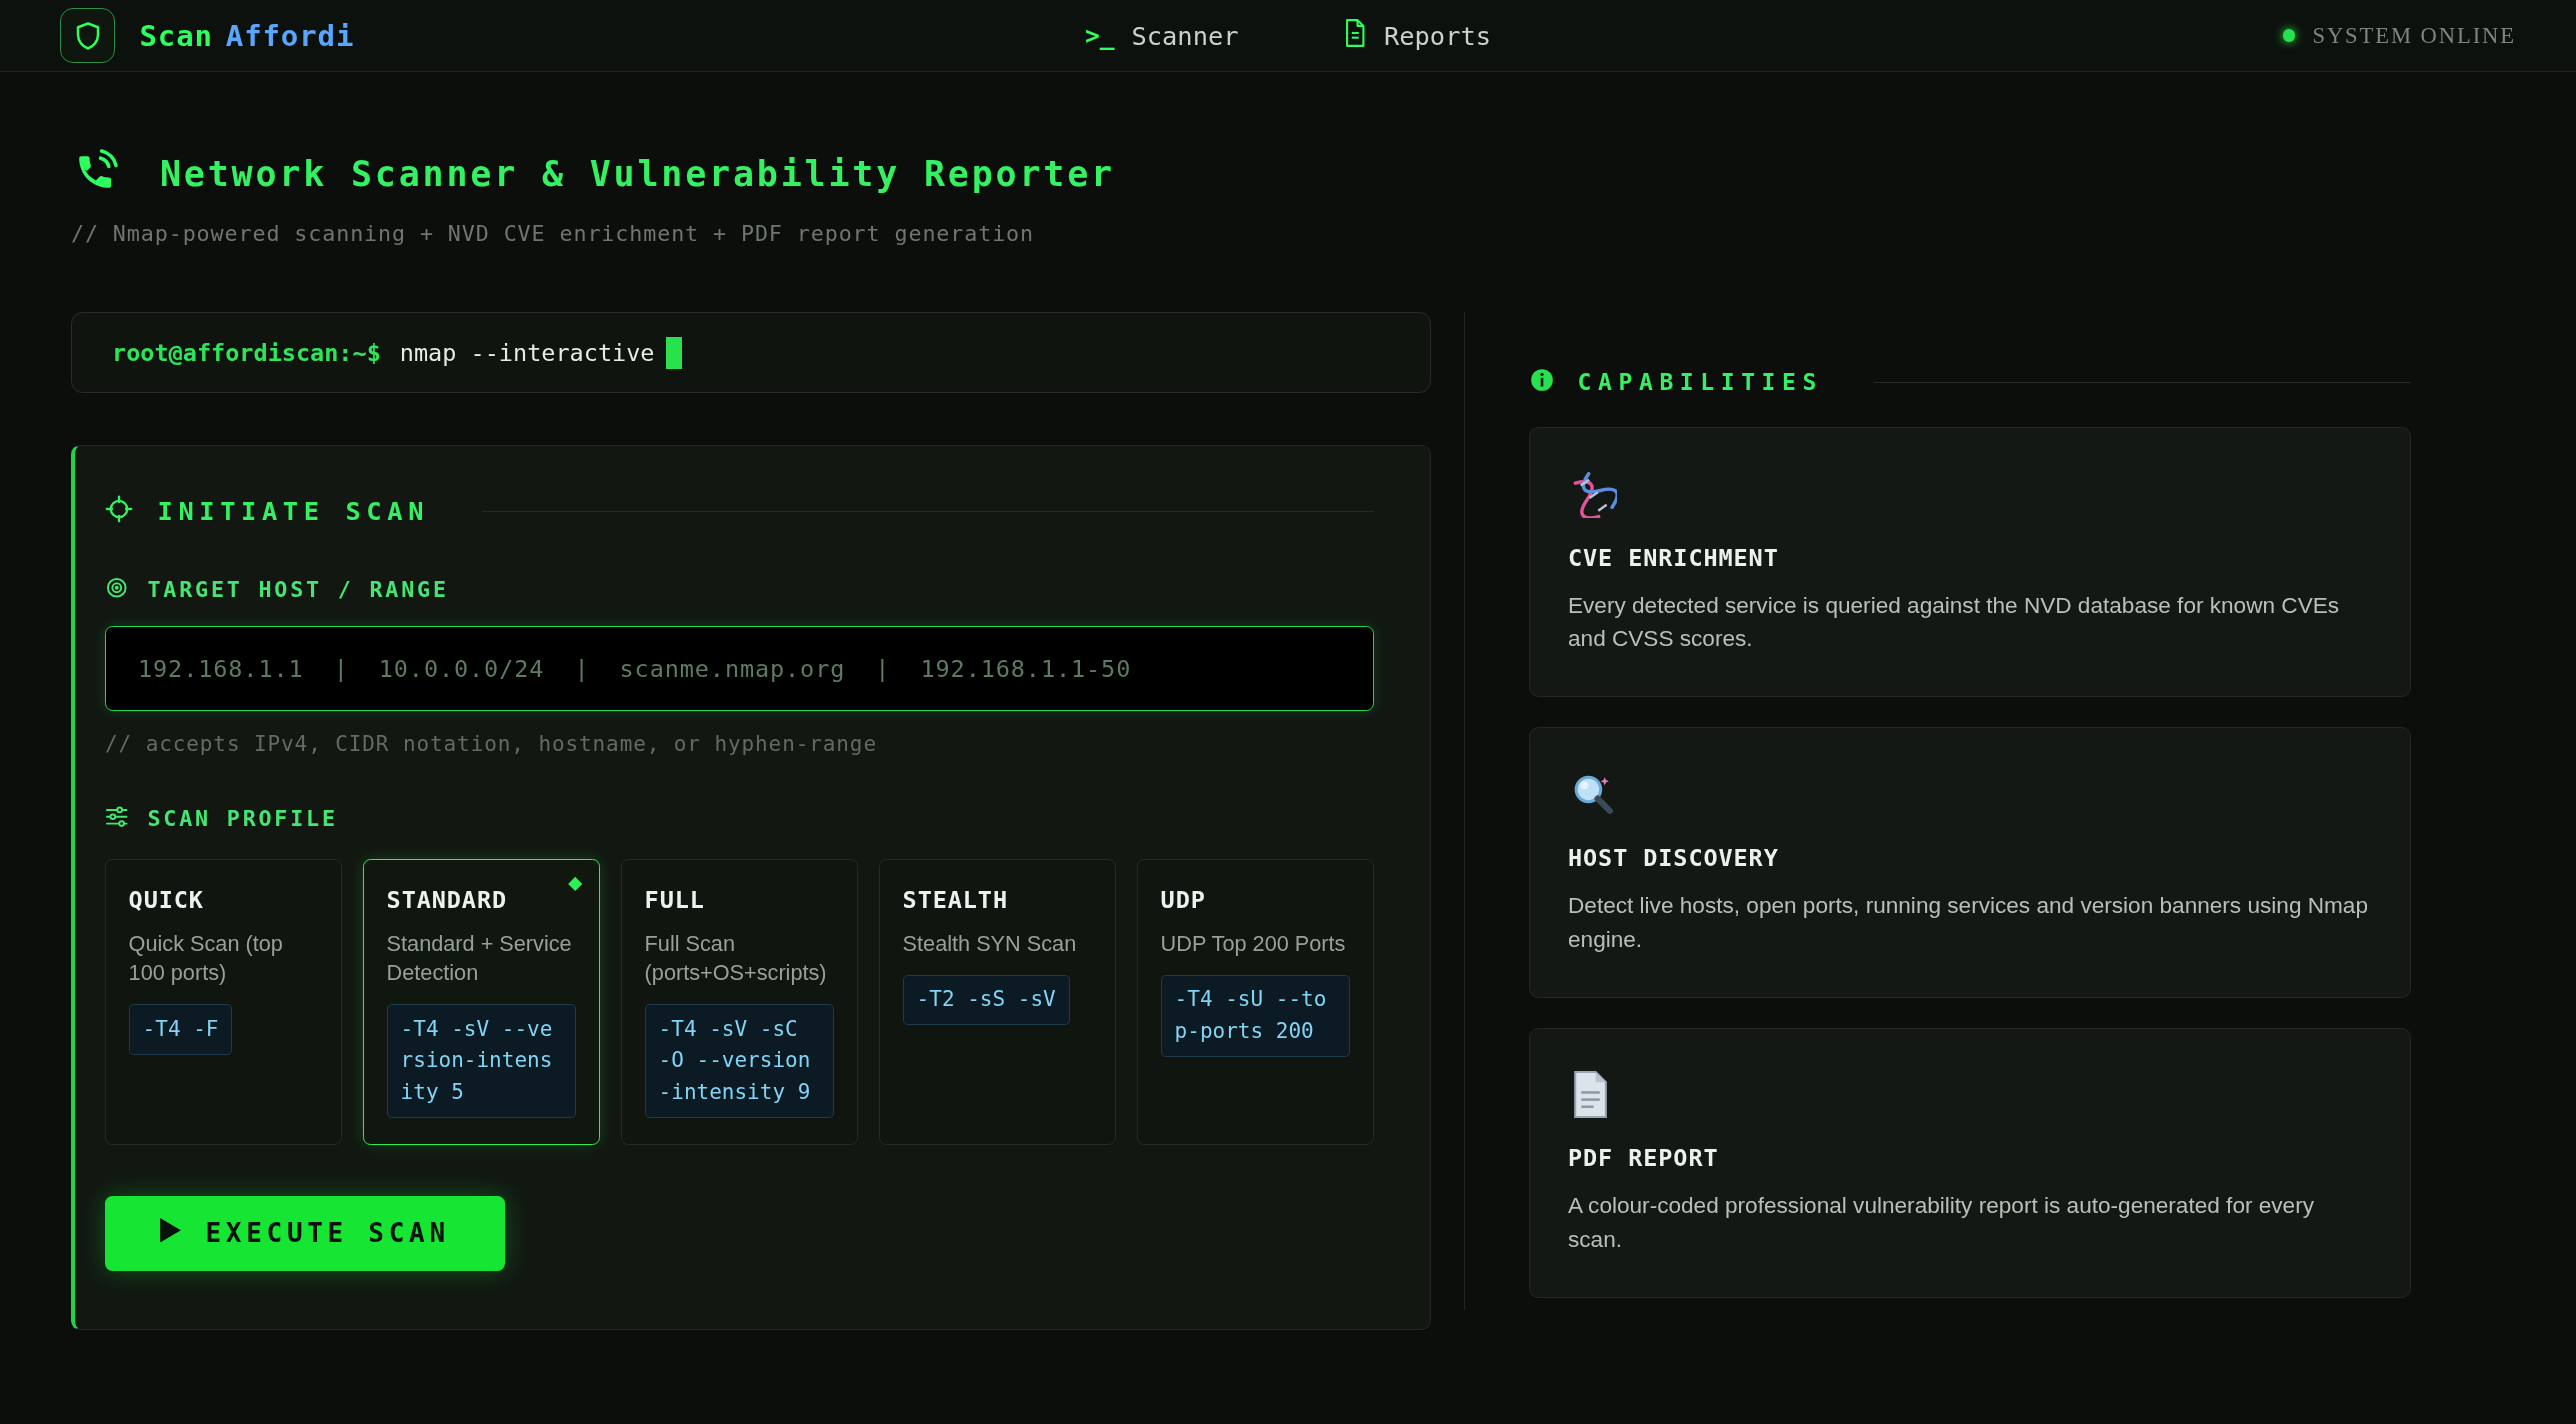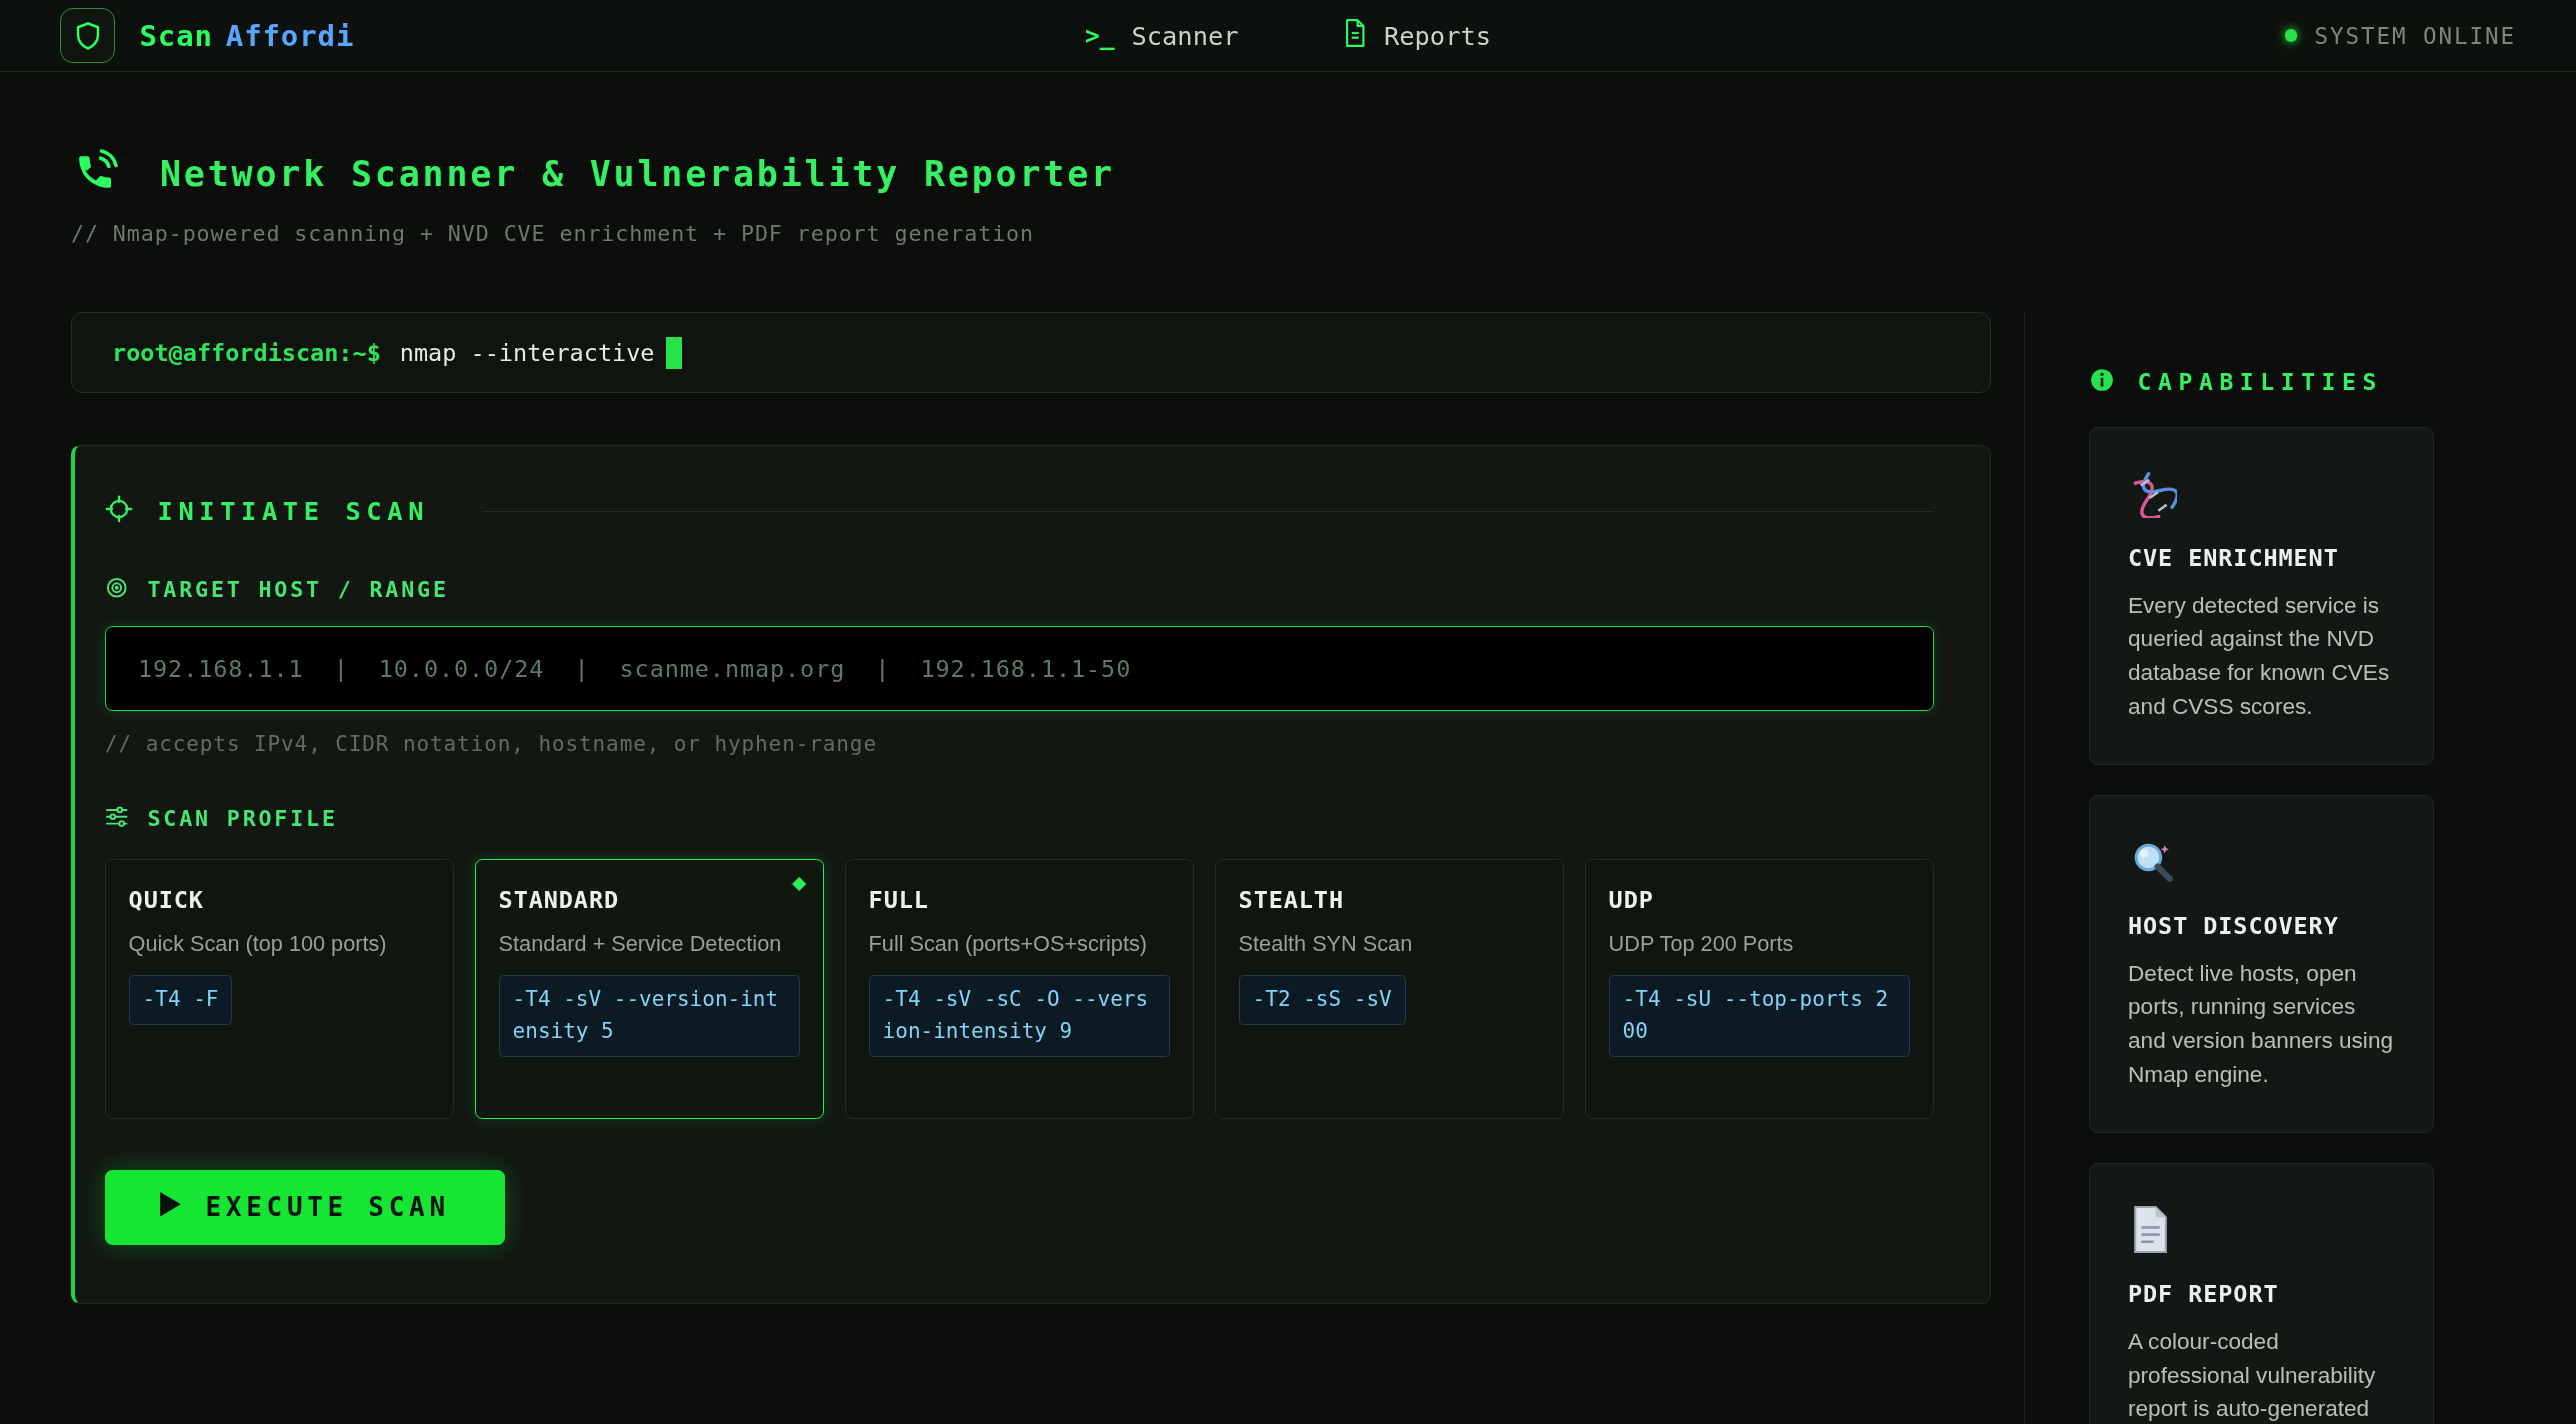--- a/index.html
+++ b/index.html
@@ -39,33 +39,33 @@
   .nav-left{display:flex;align-items:center;gap:24.5px;flex:1;}
   .brand-icon-box{
     width:55px;height:55px;border:1.9px solid #2a8f46;border-radius:13px;
     display:flex;align-items:center;justify-content:center;background:#0e160f;
   }
   .brand-scan{color:#2dff5e;font-weight:bold;font-size:29px;letter-spacing:0.9px;}
   .brand-affordi{color:var(--blue);font-weight:bold;font-size:29px;letter-spacing:0.9px;margin-left:3.8px;}
   .nav-center{display:flex;align-items:center;gap:104px;}
   .nav-item{display:flex;align-items:center;gap:17px;color:#c9d2c9;font-size:25.4px;cursor:pointer;}
   .term-glyph{color:#2dff5e;font-weight:bold;font-size:24.5px;}
-  .nav-right{flex:1;display:flex;justify-content:flex-end;align-items:center;gap:17px;}
+  .nav-right{flex:1;display:flex;justify-content:flex-end;align-items:center;gap:17px;font-family:Liberation Serif, serif;}
   .status-dot{width:12.2px;height:12.2px;border-radius:50%;background:#27e24c;box-shadow:0 0 9.4px #27e24c;}
   .status-text{color:#7d857d;font-size:22.6px;letter-spacing:1.9px;}
 
   
   .content{padding:0 71px;}
   .page-header{margin-top:75px;display:flex;align-items:center;gap:40px;}
   .page-title{color:var(--green);font-size:35px;font-weight:bold;letter-spacing:2.8px;}
   .page-subtitle{margin-top:21px;color:#6e766e;font-size:21.7px;letter-spacing:0.9px;}
 
   
   .columns{margin-top:66px;display:flex;align-items:flex-start;}
-  .main-col{width:1920px;flex:none;}
+  .main-col{width:1360px;flex:none;}
   .sidebar{
     flex:1;margin-left:33px;border-left:0.9px solid #1e261e;
     padding:0 94px 0 64px;min-height:998px;
   }
 
   
   .terminal{
     height:81px;border:0.9px solid #272d27;border-radius:11.3px;background:#10140f;
     display:flex;align-items:center;padding:0 40px;font-size:23.5px;
   }

